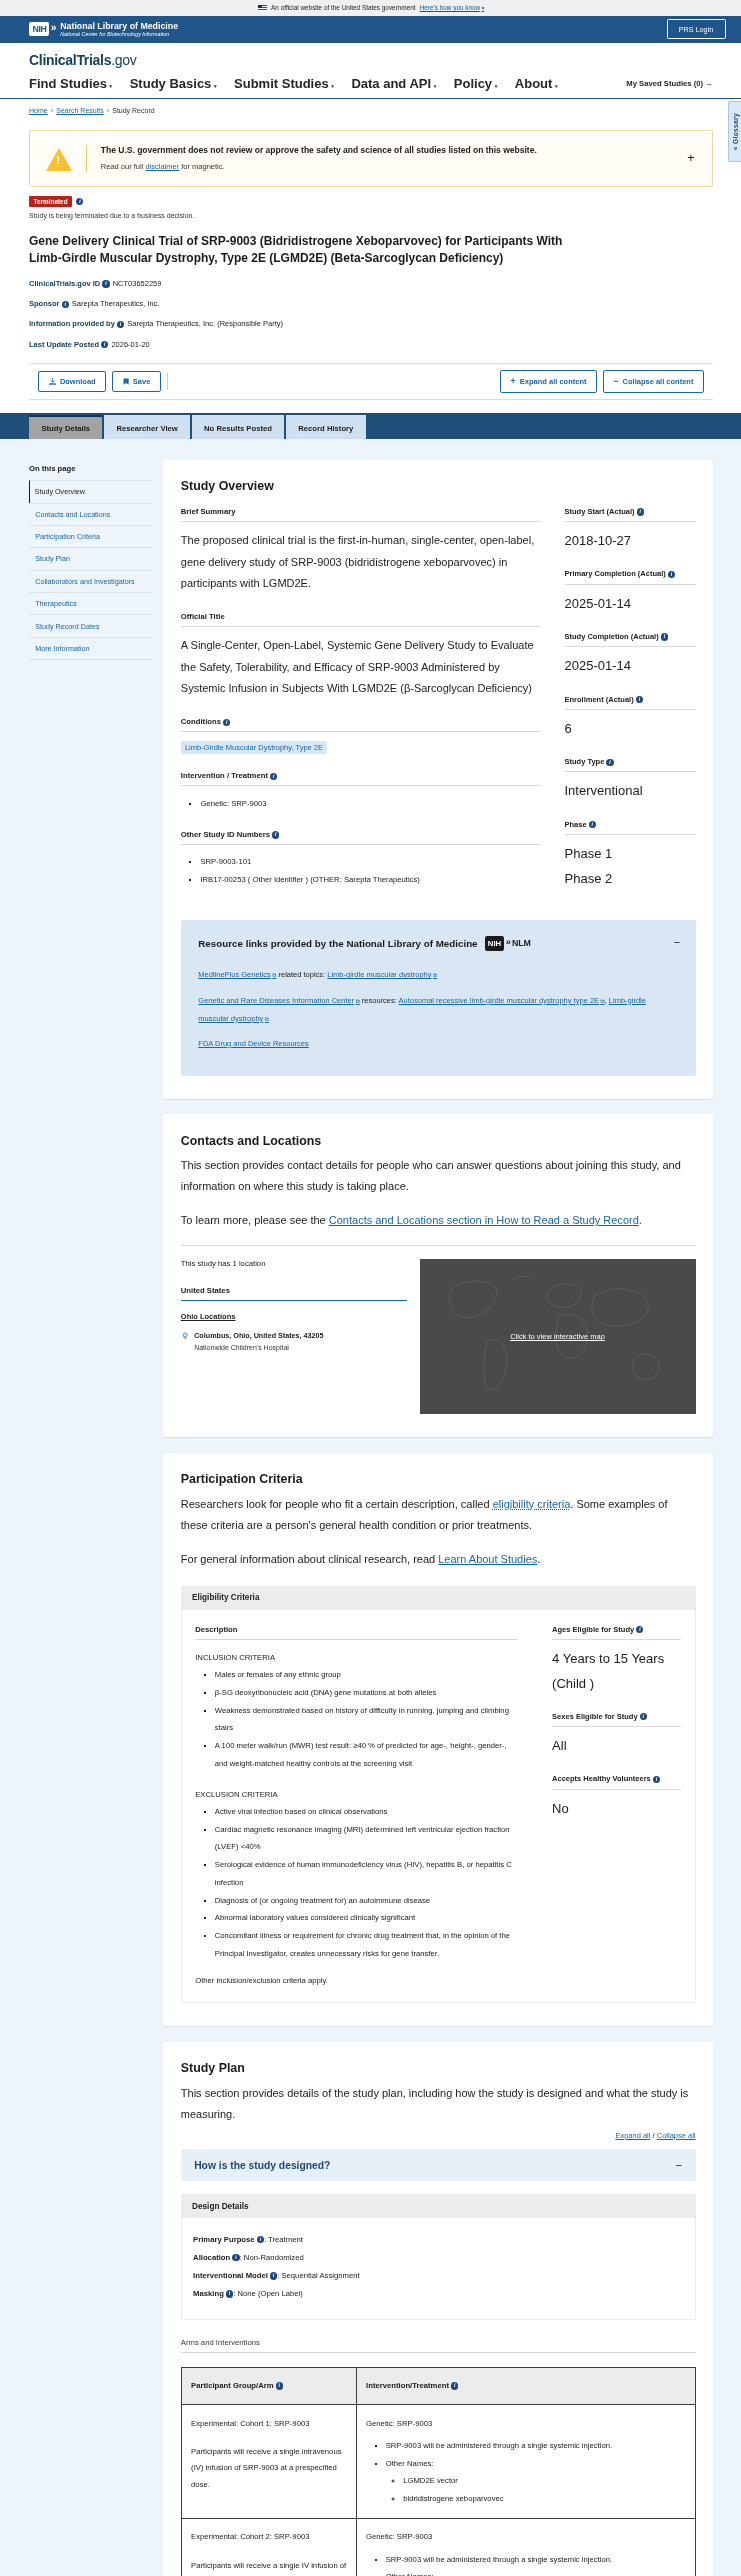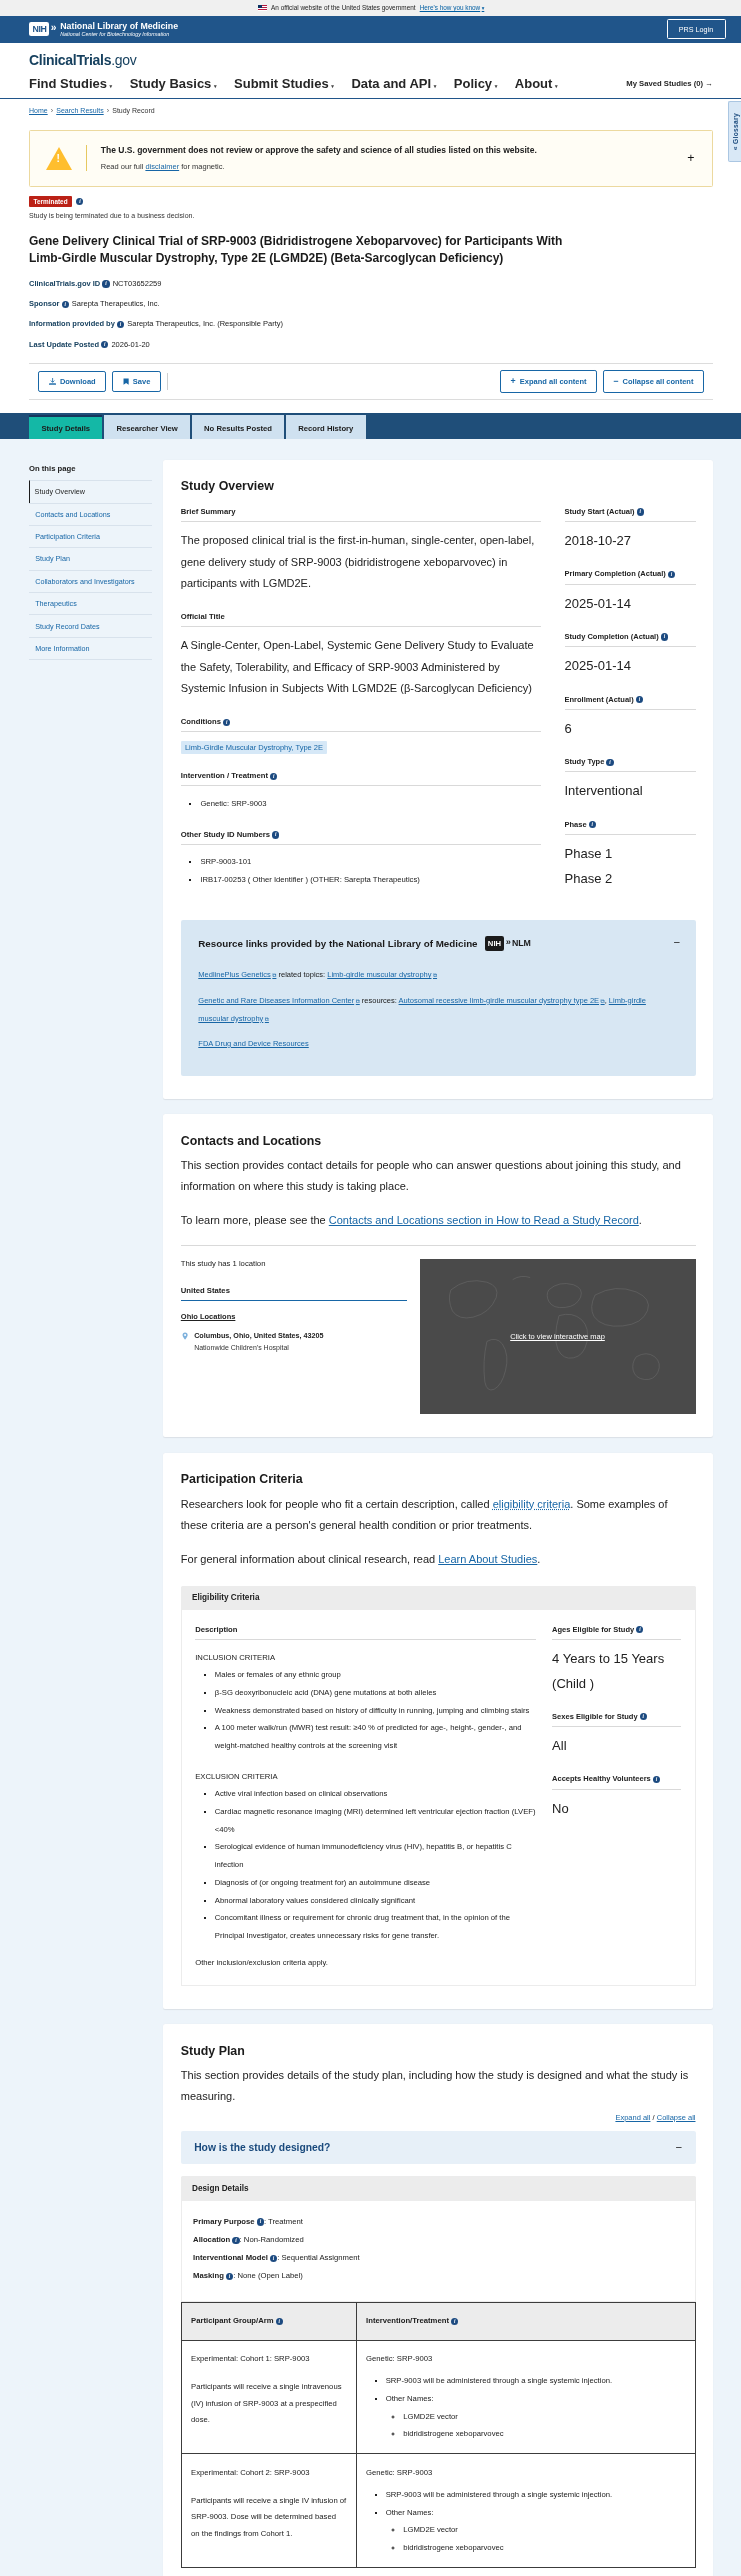--- a/index.html
+++ b/index.html
@@ -39,21 +39,21 @@
   .breadcrumb { padding:8.2px 29px; font-size:7px; color:#333; }
   .breadcrumb a { color:#1766a6; text-decoration:underline; }
   .crumb-sep { margin:0 3.1px; color:#555; }
 
   
   .glossary-tab { position:absolute; right:0; top:101px; width:14px; height:61px; background:#d9e8f6; border:0.5px solid #aac6e2; border-right:none; border-radius:2.1px 0 0 2.1px; display:flex; align-items:center; justify-content:center; }
   .glossary-tab span { writing-mode:vertical-rl; transform:rotate(180deg); color:#1a4a7d; font-weight:bold; font-size:6.7px; letter-spacing:0.3px; }
 
   
   .warn-wrap { padding:7.2px 29px 4.1px; }
-  .warn-box { border:0.5px solid #ecd99f; background:#fffdf5; border-radius:1.5px; display:flex; align-items:center; padding:14.4px 15.5px; position:relative; }
+  .warn-box { border:0.5px solid #ecd99f; background:#fffdf5; border-radius:1.5px; display:flex; align-items:flex-end; padding:14.4px 15.5px; position:relative; }
   .warn-tri { width:0; height:0; border-left:13.4px solid transparent; border-right:13.4px solid transparent; border-bottom:23px solid #ffbe2e; position:relative; margin-right:14.4px; flex:none; }
   .warn-tri::after { content:"!"; position:absolute; left:-2.1px; top:6.2px; color:#fff; font-weight:bold; font-size:10.3px; }
   .warn-divider { width:0.5px; align-self:stretch; background:#e6c860; margin-right:14.4px; }
   .warn-title { font-size:8.5px; font-weight:bold; margin-bottom:7.2px; }
   .warn-body { font-size:7.5px; color:#333; }
   .warn-body a { color:#1766a6; text-decoration:underline; }
   .warn-plus { position:absolute; right:17.5px; top:50%; transform:translateY(-50%); font-size:12.4px; color:#111; }
   .warn-plus::before { content:"+"; }
 
   
@@ -73,21 +73,21 @@
   .act-btn { display:inline-flex; align-items:center; gap:4.1px; border:0.5px solid #1766a6; color:#1766a6; background:#fff; font-size:7.5px; font-weight:bold; padding:5.2px 9.3px; border-radius:2.1px; }
   .act-sep { width:0.5px; height:17.5px; background:#cfcfcf; }
   .spacer { flex:1; }
   .icon-plus::before { content:"+"; font-size:8.8px; }
   .icon-minus::before { content:"−"; font-size:8.8px; }
   .svgi { display:inline-block; }
 
   
   .tabbar { margin-top:13.4px; background:#1f4e79; padding:0 0 0 29px; display:flex; align-items:flex-end; height:26px; }
   .tab { font-size:7.7px; font-weight:bold; padding:6.7px 12.4px; background:#cfe1f0; color:#1b1b1b; margin-right:1.5px; border-top:2.1px solid #cfe1f0; }
-  .tab.active { background:#14b8a6; border-top:2.1px solid #15365c; }
+  .tab.active { background:#a3a3a3; border-top:2.1px solid #15365c; }
 
   
   .content { background:#edf4fa; padding:20.6px 29px 31px; display:flex; gap:11.3px; align-items:flex-start; }
   .side { width:123px; flex:none; padding-top:4.1px; }
   .side-head { font-size:7.7px; font-weight:bold; margin-bottom:7.2px; }
   .side-item { font-size:7.2px; padding:6.2px 0 6.2px 6.2px; border-top:0.5px solid #d8e2ec; color:#1766a6; }
   .side-item:last-child { border-bottom:0.5px solid #d8e2ec; }
   .side-item.active { color:#1b1b1b; border-left:1.5px solid #1b1b1b; padding-left:4.6px; }
   .main { flex:1; display:flex; flex-direction:column; gap:15.5px; min-width:0; }
   .card { background:#fff; border-radius:2.1px; box-shadow:0 0.5px 1px rgba(0,0,0,0.08); padding:19.6px 17.5px 23px; }
@@ -132,21 +132,21 @@
   .loc-entry { display:flex; gap:5.2px; }
   .pin { width:8.2px; height:8.2px; flex:none; margin-top:1px; }
   .city { font-size:7.2px; font-weight:bold; }
   .facility { font-size:7px; margin-top:4.1px; color:#333; }
   .map { width:276px; height:155px; background:#4a4a4a; flex:none; display:flex; align-items:center; justify-content:center; position:relative; overflow:hidden; }
   .map svg { position:absolute; inset:0; }
   .map-link { position:relative; color:#fff; font-size:7.5px; text-decoration:underline; }
 
   
   .gray-head { background:#ececec; font-size:8.2px; font-weight:bold; padding:7.7px 11.3px; border-radius:1.5px 1.5px 0 0; margin-top:15.5px; }
-  .elig-body { border:0.5px solid #ececec; border-top:none; padding:14.4px 13.4px 17.5px; display:flex; gap:16px; }
+  .elig-body { border:0.5px solid #ececec; border-top:none; padding:14.4px 13.4px 17.5px; display:flex; gap:34px; }
   .elig-left { flex:1; min-width:0; }
   .elig-right { width:129px; flex:none; }
   .crit-head { font-size:7.7px; margin:13.4px 0 4.1px; }
   .other-note { font-size:7.7px; margin-top:13.4px; }
 
   
   .expand-links { text-align:right; font-size:7.5px; margin:5.2px 0 8.2px; }
   .expand-links a { color:#1766a6; text-decoration:underline; }
   .collap-head { background:#e7f0f8; border-radius:2.1px; padding:10.3px 13.4px; display:flex; align-items:center; justify-content:space-between; margin-top:9.3px; }
   .collap-head .t { color:#1a4a7d; font-size:10.3px; font-weight:bold; }
@@ -451,20 +451,21 @@
           <span class="minus"></span>
         </div>
         <div class="gray-head" style="margin-top:12.4px">Design Details</div>
         <div class="design-rows">
           <div><span class="lbl">Primary Purpose</span> <span class="info-i"></span><span>: Treatment</span></div>
           <div><span class="lbl">Allocation</span> <span class="info-i"></span><span>: Non-Randomized</span></div>
           <div><span class="lbl">Interventional Model</span> <span class="info-i"></span><span>: Sequential Assignment</span></div>
           <div><span class="lbl">Masking</span> <span class="info-i"></span><span>: None (Open Label)</span></div>
         </div>
 
+        <div class="sub-label">Arms and Interventions</div>
         <table class="dt">
           <tbody>
               <tr>
             <th style="width:175px"><span>Participant Group/Arm</span> <span class="info-i"></span></th>
             <th><span>Intervention/Treatment</span> <span class="info-i"></span></th>
           </tr>
           <tr>
             <td>
               <div>Experimental: Cohort 1: SRP-9003</div>
               <div class="arm-desc">Participants will receive a single intravenous (IV) infusion of SRP-9003 at a prespecified dose.</div>

